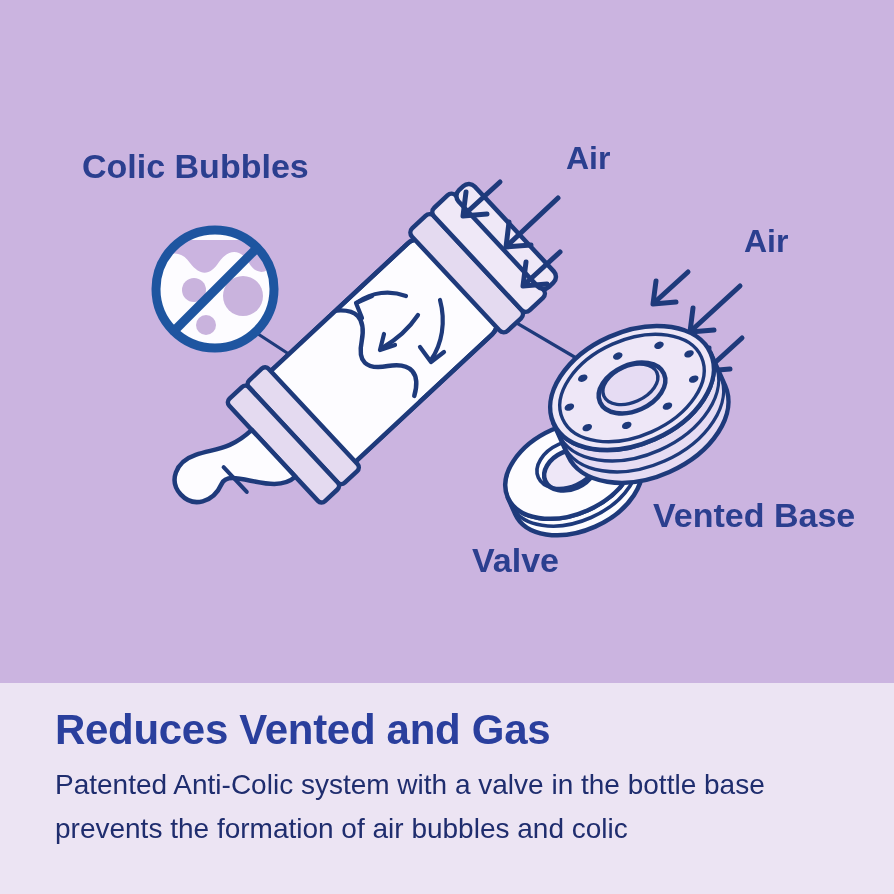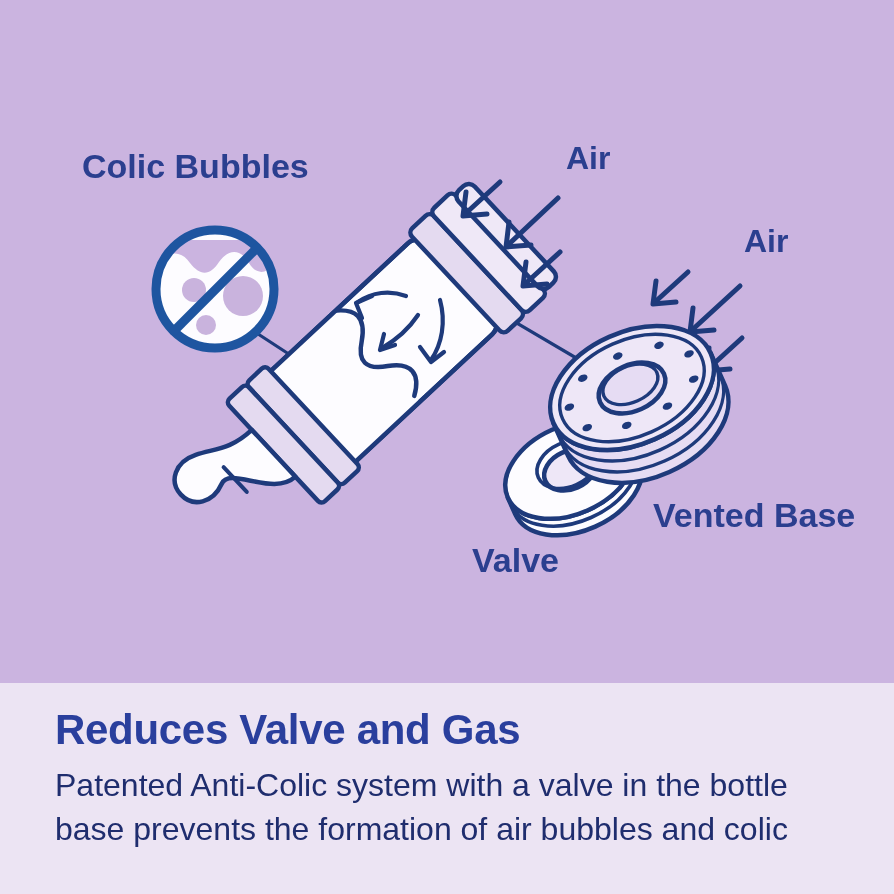--- a/index.html
+++ b/index.html
@@ -69,21 +69,21 @@
     font-weight: 700;
     font-size: 42px;
     line-height: 50px;
     color: #2a3f9d;
     margin: 0 0 8px 0;
     letter-spacing: -0.3px;
   }
   #caption-body {
     font-family: "Liberation Sans", sans-serif;
     font-weight: 400;
-    font-size: 32px;
+    font-size: 28px;
     line-height: 44px;
     color: #1f2d6e;
     margin: 0;
     max-width: 800px;
   }
 </style>
 </head>
 <body>
 
 <div id="page">
@@ -259,18 +259,18 @@
 
       <text class="diagram-label label-vented" x="653" y="527">Vented Base</text>
 
       <text class="diagram-label label-valve" x="472" y="572">Valve</text>
 
     </svg>
   </div>
 
   <div id="caption-panel">
     <div id="caption-inner">
-      <h1 id="caption-heading">Reduces Valve and Gas</h1>
+      <h1 id="caption-heading">Reduces Vented and Gas</h1>
       <p id="caption-body">Patented Anti-Colic system with a valve in the bottle base prevents the formation of air bubbles and colic</p>
     </div>
   </div>
 
 </div>
 
 </body></html>

